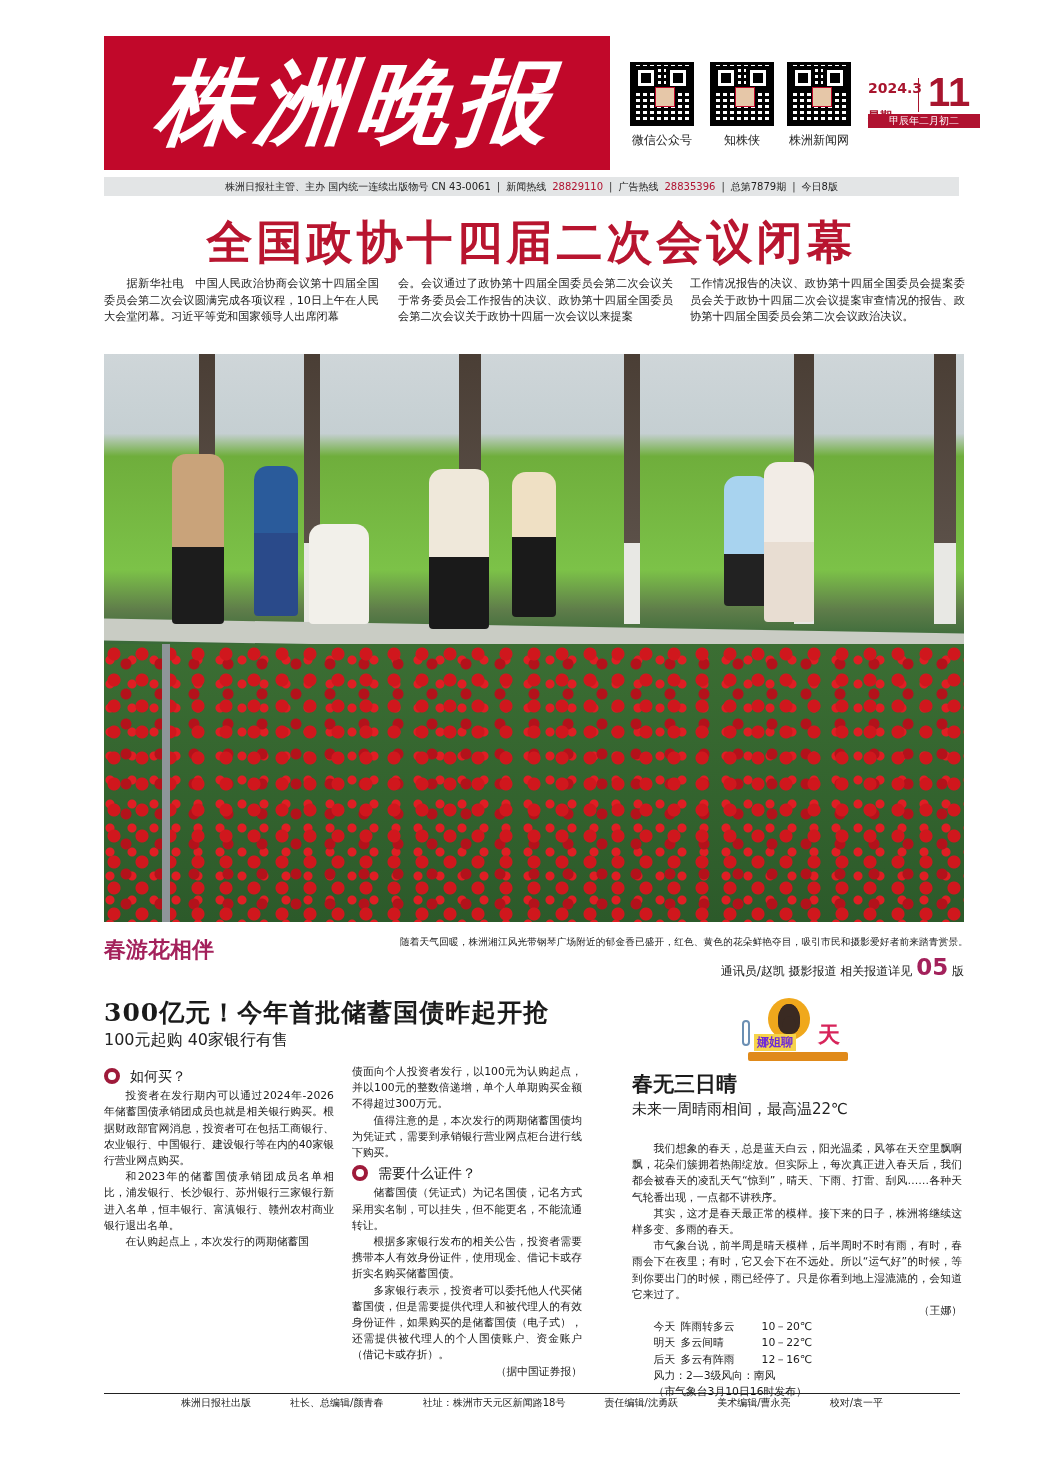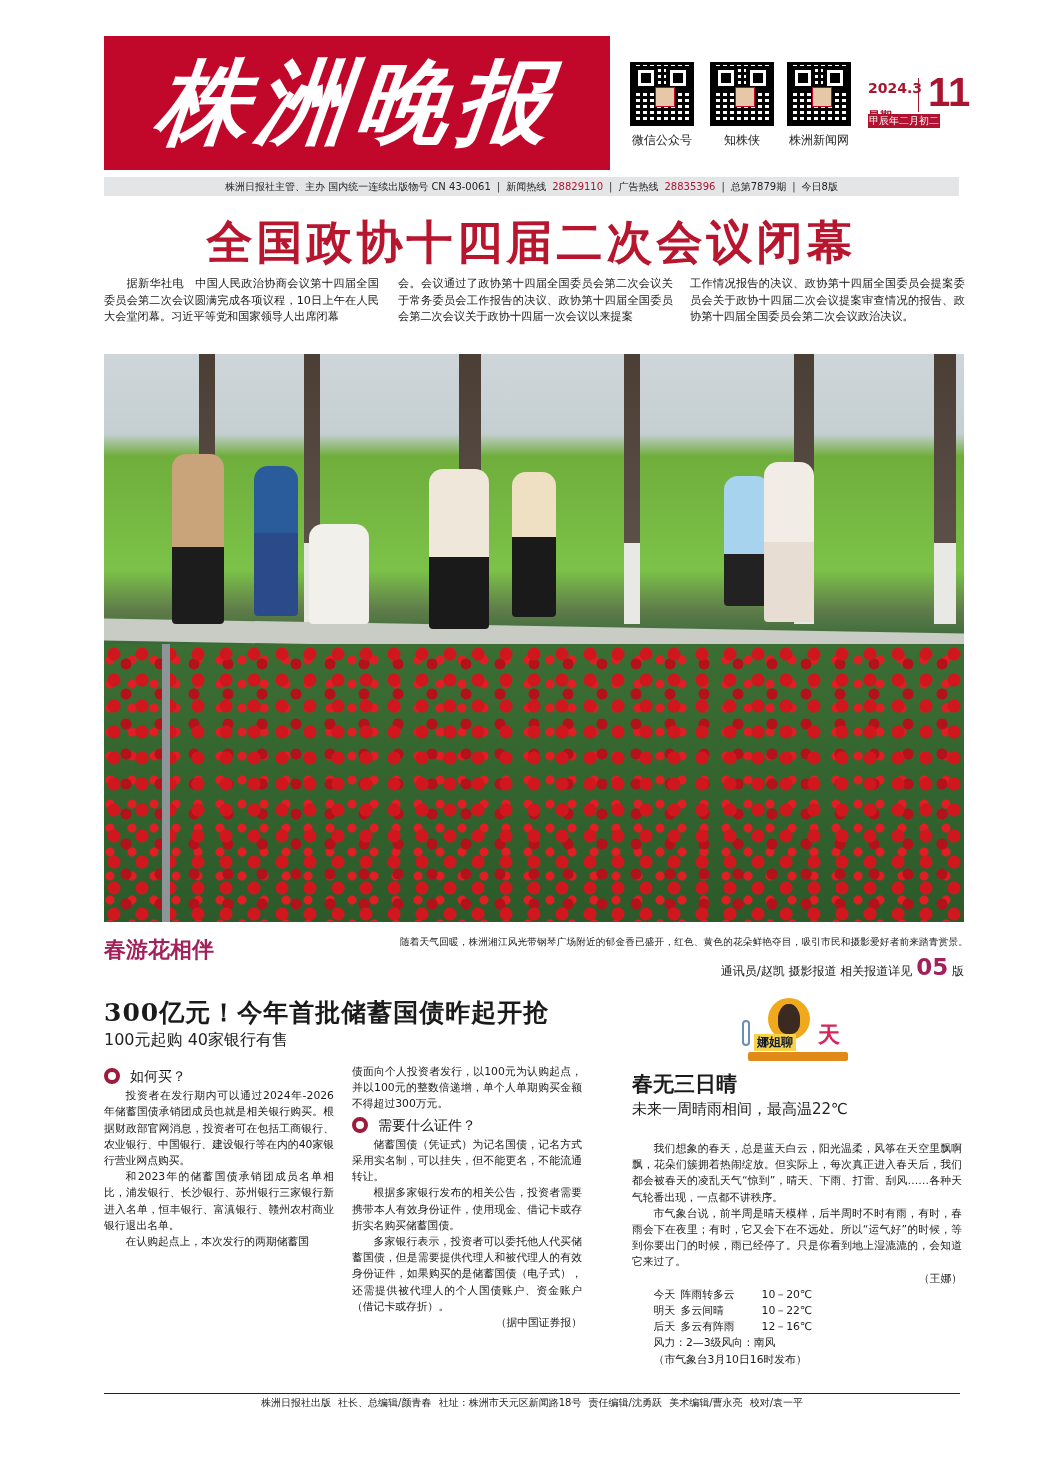--- a/index.html
+++ b/index.html
@@ -16,21 +16,21 @@
   .qr::before, .qr::after { content: ""; position: absolute; width: 16px; height: 16px; border: 4px solid #000; background: #fff; box-shadow: inset 0 0 0 3px #fff, inset 0 0 0 8px #000; }
   .qr::before { left: 1px; top: 1px; }
   .qr::after { right: 1px; top: 1px; }
   .qr-logo { position: absolute; left: 22px; top: 22px; width: 20px; height: 20px; background: #e6c7a8; border: 1px solid #c1082a; z-index: 2; }
   .qr-label { font-size: 12px; margin-top: 6px; color: #222; }
   .date-block { left: 868px; top: 80px; }
   .date-ym { color: #a8152e; font-size: 14px; font-weight: bold; }
   .date-wd { color: #a8152e; font-size: 12px; font-weight: bold; margin-top: 12px; }
   .date-day { left: 928px; top: 72px; color: #a8152e; font-size: 40px; font-weight: bold; font-family: "Liberation Sans", sans-serif; line-height: 1; }
   .date-sep { left: 918px; top: 78px; width: 1px; height: 34px; background: #a8152e; }
-  .lunar { left: 868px; top: 114px; width: 72px; height: 14px; background: #b01230; color: #fff; font-size: 10px; text-align: center; line-height: 14px; }
+  .lunar { left: 868px; top: 114px; width: 112px; height: 14px; background: #b01230; color: #fff; font-size: 10px; text-align: center; line-height: 14px; }
   
   .infobar { left: 104px; top: 177px; width: 855px; height: 19px; background: #e3e5e6; font-size: 10px; display: flex; align-items: center; justify-content: center; gap: 6px; color: #222; }
   .infobar .red { color: #b01230; }
   .infobar .bar { color: #333; }
   
   .headline { left: 104px; top: 212px; width: 855px; text-align: center; color: #b8152f; font-size: 46px; font-weight: bold; letter-spacing: 4px; font-family: "DejaVu Sans", sans-serif; }
   .lead-col { top: 276px; width: 275px; font-size: 11.2px; line-height: 16.5px; text-align: justify; }
   
   .photo { left: 104px; top: 354px; width: 860px; height: 568px; overflow: hidden;
     background:
@@ -55,34 +55,34 @@
   .col { font-size: 10.8px; line-height: 16.2px; text-align: justify; }
   .col p { text-indent: 2em; }
   .sec-head { display: flex; align-items: center; gap: 10px; font-size: 14px; margin: 4px 0 4px 0; }
   .ring { width: 16px; height: 16px; border-radius: 50%; border: 4px solid #9e1a3a; background: #fff; }
   .src { text-align: right; }
   
   .wx-logo { left: 740px; top: 998px; width: 110px; height: 66px; }
   .wx-face { position: absolute; left: 28px; top: 0; width: 42px; height: 42px; border-radius: 50%; background: #f0a81c; }
   .wx-face::after { content: ""; position: absolute; left: 10px; top: 6px; width: 22px; height: 30px; border-radius: 50% 50% 40% 40%; background: #3a2a22; box-shadow: inset 0 8px 0 4px #3a2a22; }
   .wx-therm { position: absolute; left: 2px; top: 22px; width: 8px; height: 26px; border: 2px solid #6b8fb3; border-radius: 4px; }
-  .wx-badge { position: absolute; left: 14px; top: 36px; font-size: 12px; font-weight: bold; color: #0f172a; background: #f6d34a; padding: 0 3px; }
+  .wx-badge { position: absolute; left: 14px; top: 36px; font-size: 12px; font-weight: bold; color: #6d28d9; background: #f6d34a; padding: 0 3px; }
   .wx-ribbon { position: absolute; left: 8px; top: 54px; width: 100px; height: 9px; background: #e08a1a; border-radius: 2px; }
   .wx-xiao { position: absolute; left: 78px; top: 22px; color: #d7245a; font-size: 22px; font-weight: bold; }
   .wx-title { left: 632px; top: 1070px; font-family: "DejaVu Serif", serif; font-weight: bold; font-size: 21px; }
   .wx-sub { left: 632px; top: 1100px; font-size: 15px; color: #222; }
   .wx-body { left: 632px; top: 1141px; width: 330px; }
   .wx-table { margin-left: 2em; }
   .wx-row { display: flex; gap: 1px; }
   .wx-row span:nth-child(1) { width: 26px; }
   .wx-row span:nth-child(2) { width: 80px; }
   
   .footer-rule { left: 104px; top: 1393px; width: 856px; height: 1px; background: #222; }
   .footer { left: 104px; top: 1396px; width: 856px; text-align: center; font-size: 10px; color: #222; }
-  .footer span { margin: 0 2px; }
+  .footer span { margin: 0 18px; }
 </style>
 </head>
 <body>
 
 <div class="abs masthead">
   <span class="masthead-title">株洲晚报</span>
 </div>
 
 <div class="abs qr-group" style="left:630px;">
   <div class="qr">
@@ -165,20 +165,21 @@
     <span class="ring"></span>
     <span>如何买？</span>
   </div>
   <p>投资者在发行期内可以通过2024年-2026年储蓄国债承销团成员也就是相关银行购买。根据财政部官网消息，投资者可在包括工商银行、农业银行、中国银行、建设银行等在内的40家银行营业网点购买。</p>
   <p>和2023年的储蓄国债承销团成员名单相比，浦发银行、长沙银行、苏州银行三家银行新进入名单，恒丰银行、富滇银行、赣州农村商业银行退出名单。</p>
   <p>在认购起点上，本次发行的两期储蓄国</p>
 </div>
 
 <div class="abs col" style="left:352px; top:1064px; width:230px;">
   <p style="text-indent:0">债面向个人投资者发行，以100元为认购起点，并以100元的整数倍递增，单个人单期购买金额不得超过300万元。</p>
+  <p>值得注意的是，本次发行的两期储蓄国债均为凭证式，需要到承销银行营业网点柜台进行线下购买。</p>
   <div class="sec-head">
     <span class="ring"></span>
     <span>需要什么证件？</span>
   </div>
   <p>储蓄国债（凭证式）为记名国债，记名方式采用实名制，可以挂失，但不能更名，不能流通转让。</p>
   <p>根据多家银行发布的相关公告，投资者需要携带本人有效身份证件，使用现金、借记卡或存折实名购买储蓄国债。</p>
   <p>多家银行表示，投资者可以委托他人代买储蓄国债，但是需要提供代理人和被代理人的有效身份证件，如果购买的是储蓄国债（电子式），还需提供被代理人的个人国债账户、资金账户（借记卡或存折）。</p>
   <div class="src">（据中国证券报）</div>
 </div>
 
@@ -187,20 +188,21 @@
   <div class="wx-face"></div>
   <div class="wx-badge">娜姐聊</div>
   <div class="wx-xiao">天</div>
   <div class="wx-ribbon"></div>
 </div>
 <div class="abs wx-title">春无三日晴</div>
 <div class="abs wx-sub">未来一周晴雨相间，最高温22℃</div>
 
 <div class="abs col wx-body">
   <p>我们想象的春天，总是蓝天白云，阳光温柔，风筝在天空里飘啊飘，花朵们簇拥着热闹绽放。但实际上，每次真正进入春天后，我们都会被春天的凌乱天气“惊到”，晴天、下雨、打雷、刮风……各种天气轮番出现，一点都不讲秩序。</p>
+  <p>其实，这才是春天最正常的模样。接下来的日子，株洲将继续这样多变、多雨的春天。</p>
   <p>市气象台说，前半周是晴天模样，后半周时不时有雨，有时，春雨会下在夜里；有时，它又会下在不远处。所以“运气好”的时候，等到你要出门的时候，雨已经停了。只是你看到地上湿漉漉的，会知道它来过了。</p>
   <div class="src">（王娜）</div>
   <div class="wx-table">
     <div class="wx-row">
       <span>今天</span>
       <span>阵雨转多云</span>
       <span>10－20℃</span>
     </div>
     <div class="wx-row">
       <span>明天</span>

